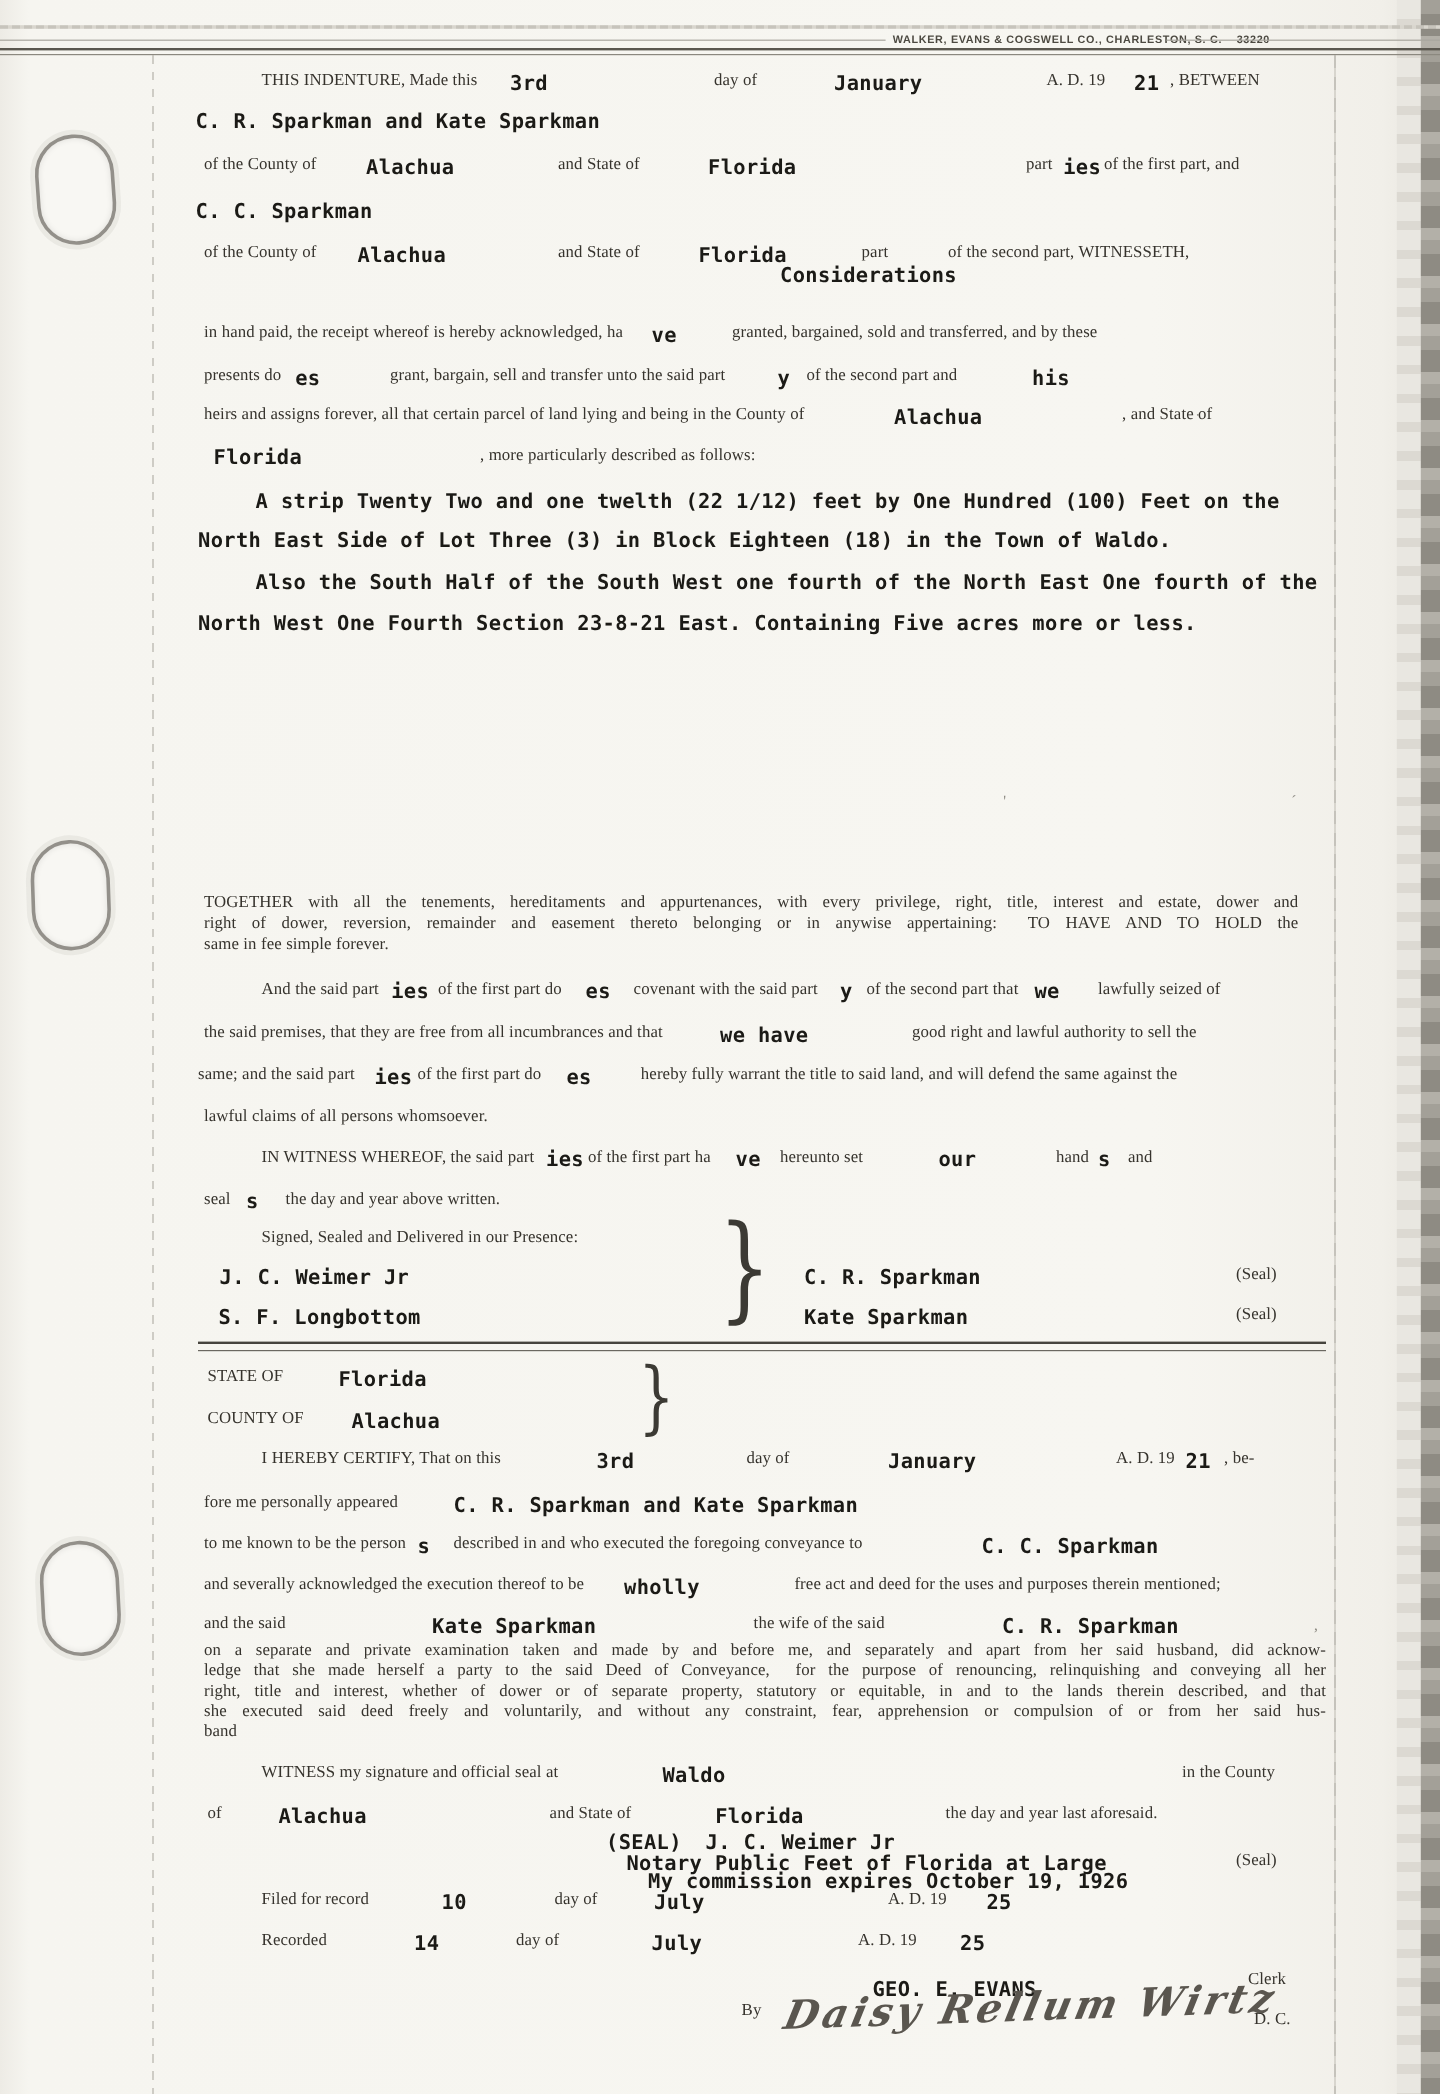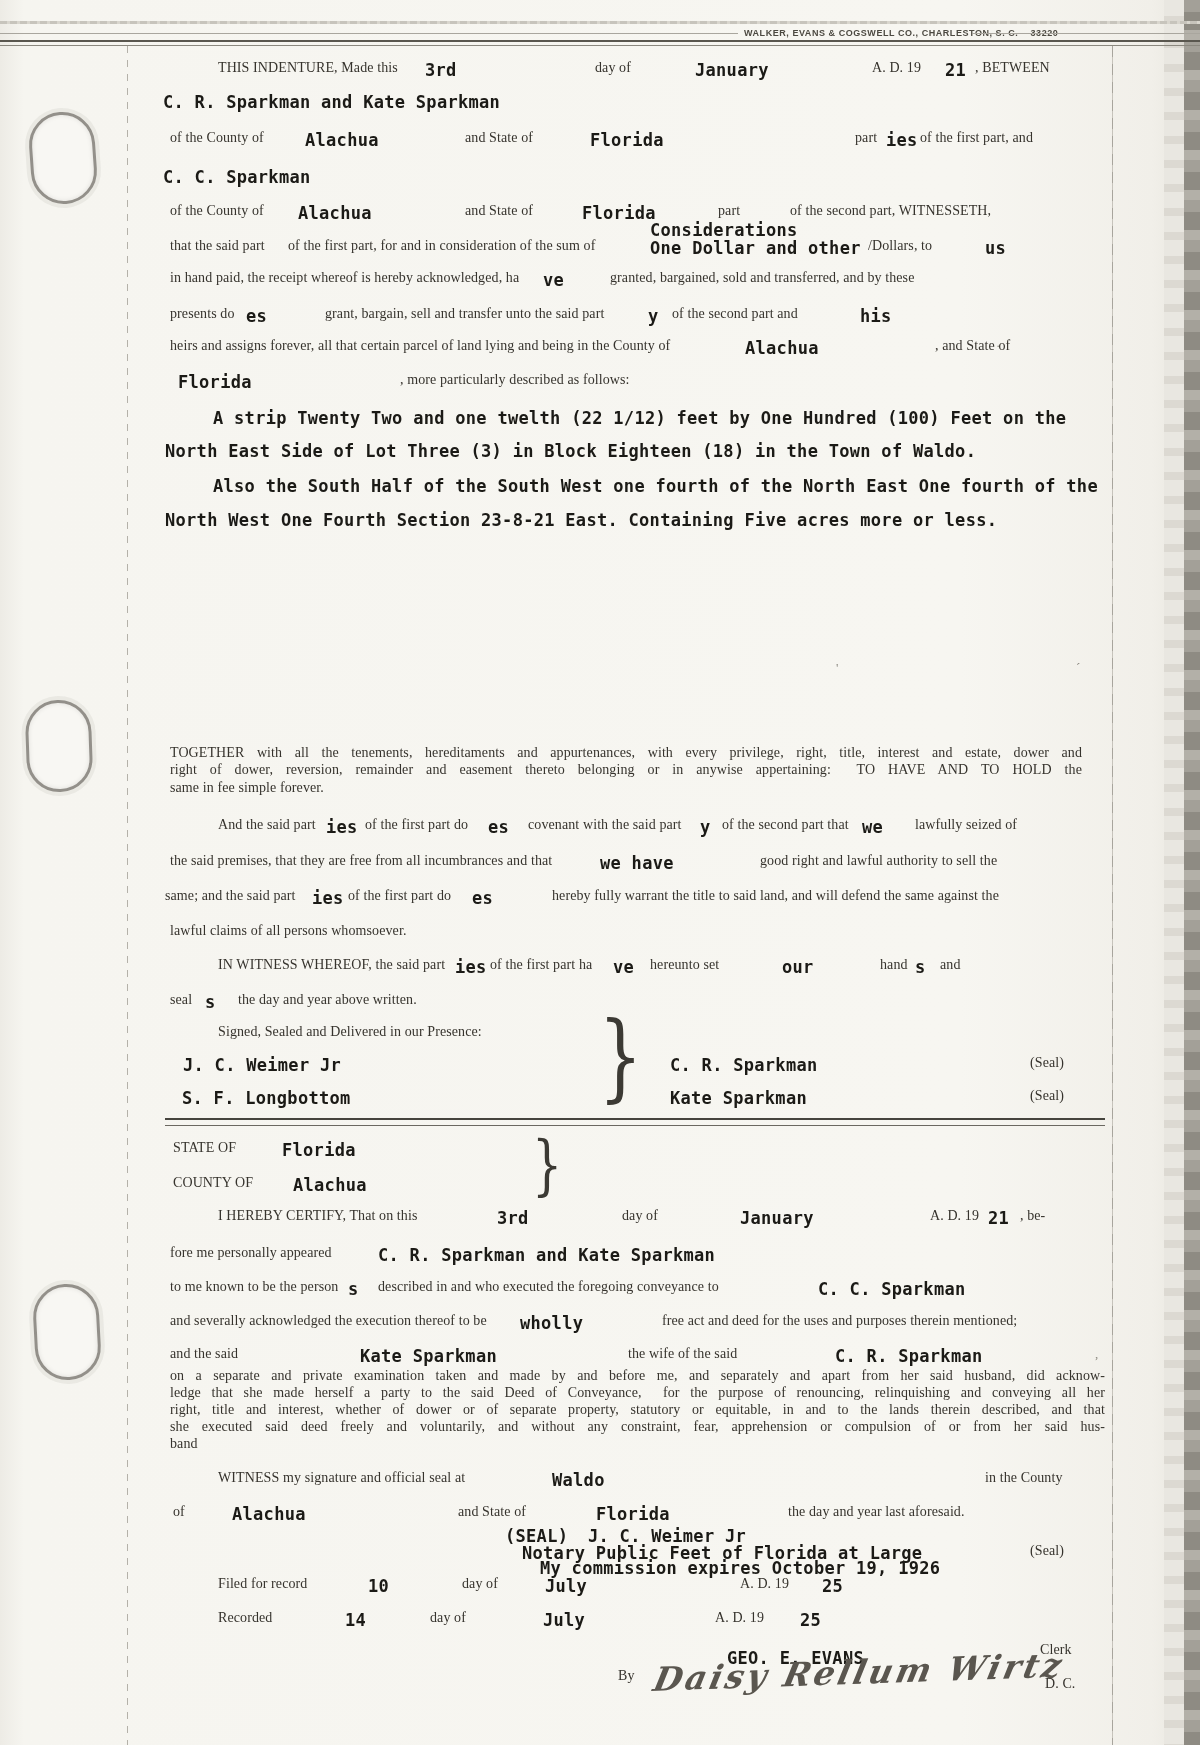--- a/index.html
+++ b/index.html
@@ -100,27 +100,20 @@
       <div class="line" style="top: 203px;">
         <span class="seg print" style="left: 170px;">of the County of</span>
         <span class="seg type" style="left: 298px;">Alachua</span>
         <span class="seg print" style="left: 465px;">and State of</span>
         <span class="seg type" style="left: 582px;">Florida</span>
         <span class="seg print" style="left: 718px;">part</span>
         <span class="seg print" style="left: 790px;">of the second part, WITNESSETH,</span>
       </div>
       <div class="line" style="top: 220px;">
         <span class="seg type" style="left: 650px;">Considerations</span>
-      </div>
-      <div class="line" style="top: 238px;">
-        <span class="seg print" style="left: 170px;">that the said part</span>
-        <span class="seg print" style="left: 288px;">of the first part, for and in consideration of the sum of</span>
-        <span class="seg type" style="left: 650px;">One Dollar and other</span>
-        <span class="seg print" style="left: 868px;">/Dollars, to</span>
-        <span class="seg type" style="left: 985px;">us</span>
       </div>
       <div class="line" style="top: 270px; padding-left: 30px;">
         <span class="seg print" style="left: 170px;">in hand paid, the receipt whereof is hereby acknowledged, ha</span>
         <span class="seg type" style="left: 543px;">ve</span>
         <span class="seg print" style="left: 610px;">granted, bargained, sold and transferred, and by these</span>
       </div>
       <div class="line" style="top: 306px;">
         <span class="seg print" style="left: 170px;">presents do</span>
         <span class="seg type" style="left: 246px;">es</span>
         <span class="seg print" style="left: 325px;">grant, bargain, sell and transfer unto the said part</span>
@@ -177,21 +170,21 @@
       <div class="line" style="top: 853px;">
         <span class="seg print" style="left: 170px;">the said premises, that they are free from all incumbrances and that</span>
         <span class="seg type" style="left: 600px;">we have</span>
         <span class="seg print" style="left: 760px;">good right and lawful authority to sell the</span>
       </div>
       <div class="line" style="top: 888px;">
         <span class="seg print" style="left: 165px;">same; and the said part</span>
         <span class="seg type" style="left: 312px;">ies</span>
         <span class="seg print" style="left: 348px;">of the first part do</span>
         <span class="seg type" style="left: 472px;">es</span>
-        <span class="seg print" style="left: 552px;">hereby fully warrant the title to said land, and will defend the same against the</span>
+        <span class="seg print" style="left: 534px;">hereby fully warrant the title to said land, and will defend the same against the</span>
       </div>
       <div class="line" style="top: 923px;">
         <span class="seg print" style="left: 170px;">lawful claims of all persons whomsoever.</span>
       </div>
       <div class="line" style="top: 957px;">
         <span class="seg print" style="left: 218px;">IN WITNESS WHEREOF, the said part</span>
         <span class="seg type" style="left: 455px;">ies</span>
         <span class="seg print" style="left: 490px;">of the first part ha</span>
         <span class="seg type" style="left: 613px;">ve</span>
         <span class="seg print" style="left: 650px;">hereunto set</span>

